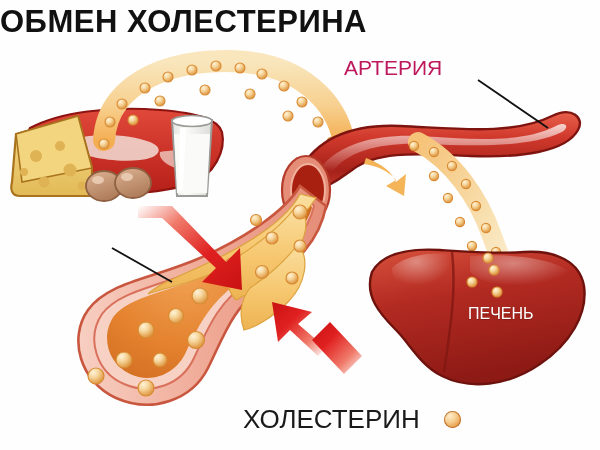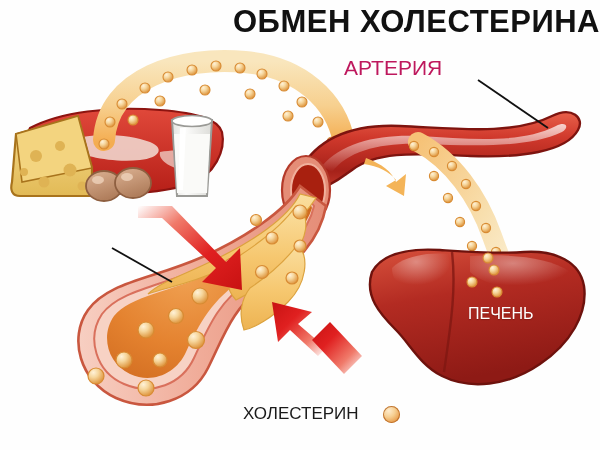--- a/index.html
+++ b/index.html
@@ -22,21 +22,21 @@
     height: 450px;
   }
   .label {
     position: absolute;
     white-space: nowrap;
     font-family: "Liberation Sans", sans-serif;
   }
   #title {
     left: 0; top: 4px;
     width: 600px;
-    text-align: right;
+    text-align: left;
     font-size: 31px;
     font-weight: bold;
     color: #111111;
     letter-spacing: 0.5px;
   }
   #label-artery {
     left: 344px; top: 56px;
     font-size: 21px;
     color: #be185d;
   }
@@ -46,21 +46,21 @@
     color: #1a1a1a;
   }
   #label-liver {
     left: 468px; top: 305px;
     font-size: 16px;
     color: #ffffff;
     text-shadow: 0 1px 1px rgba(90,10,10,0.45);
   }
   #legend {
     left: 243px; top: 404px;
-    font-size: 17px;
+    font-size: 26px;
     color: #1a1a1a;
     display: flex;
     align-items: center;
     gap: 24px;
   }
   #legend-dot {
     width: 17px; height: 17px;
     border-radius: 50%;
     background:
       radial-gradient(circle at 34% 28%, #ffeccd 0%, #f6cf92 38%, #e79845 78%, #c9762c 100%);

